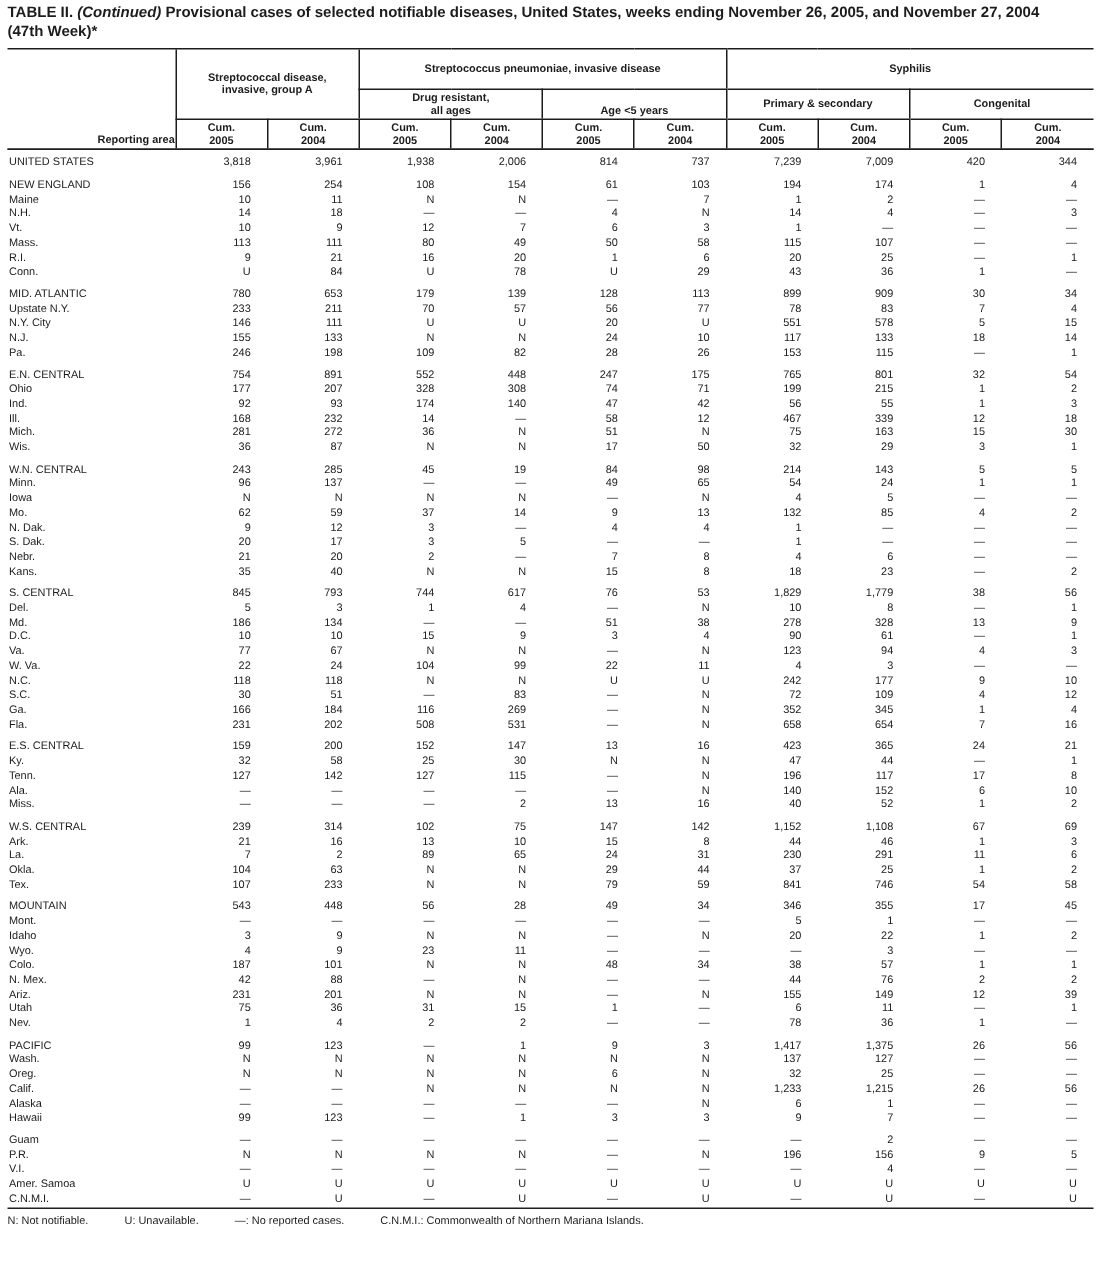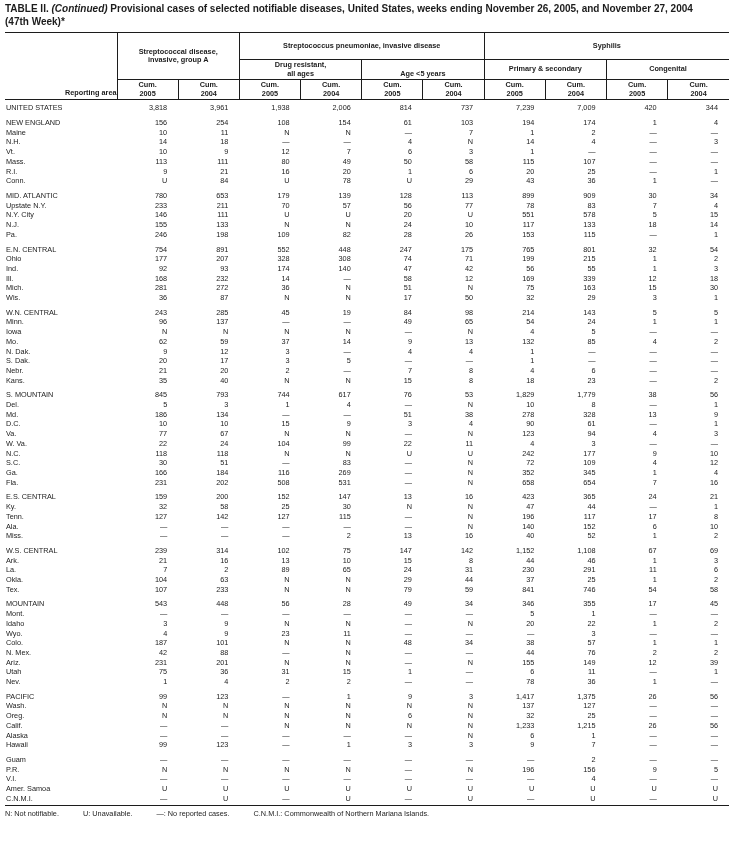--- a/index.html
+++ b/index.html
@@ -316,21 +316,21 @@
           <td class="val">3</td>
         </tr>
         <tr>
           <td class="area">Ill.</td>
           <td class="val">168</td>
           <td class="val">232</td>
           <td class="val">14</td>
           <td class="val">—</td>
           <td class="val">58</td>
           <td class="val">12</td>
-          <td class="val">169</td>
+          <td class="val">467</td>
           <td class="val">339</td>
           <td class="val">12</td>
           <td class="val">18</td>
         </tr>
         <tr>
           <td class="area">Mich.</td>
           <td class="val">281</td>
           <td class="val">272</td>
           <td class="val">36</td>
           <td class="val">N</td>
@@ -452,21 +452,21 @@
           <td class="val">N</td>
           <td class="val">N</td>
           <td class="val">15</td>
           <td class="val">8</td>
           <td class="val">18</td>
           <td class="val">23</td>
           <td class="val">—</td>
           <td class="val">2</td>
         </tr>
         <tr class="group-start">
-          <td class="area">S. MOUNTAIN</td>
+          <td class="area">S. CENTRAL</td>
           <td class="val">845</td>
           <td class="val">793</td>
           <td class="val">744</td>
           <td class="val">617</td>
           <td class="val">76</td>
           <td class="val">53</td>
           <td class="val">1,829</td>
           <td class="val">1,779</td>
           <td class="val">38</td>
           <td class="val">56</td>

